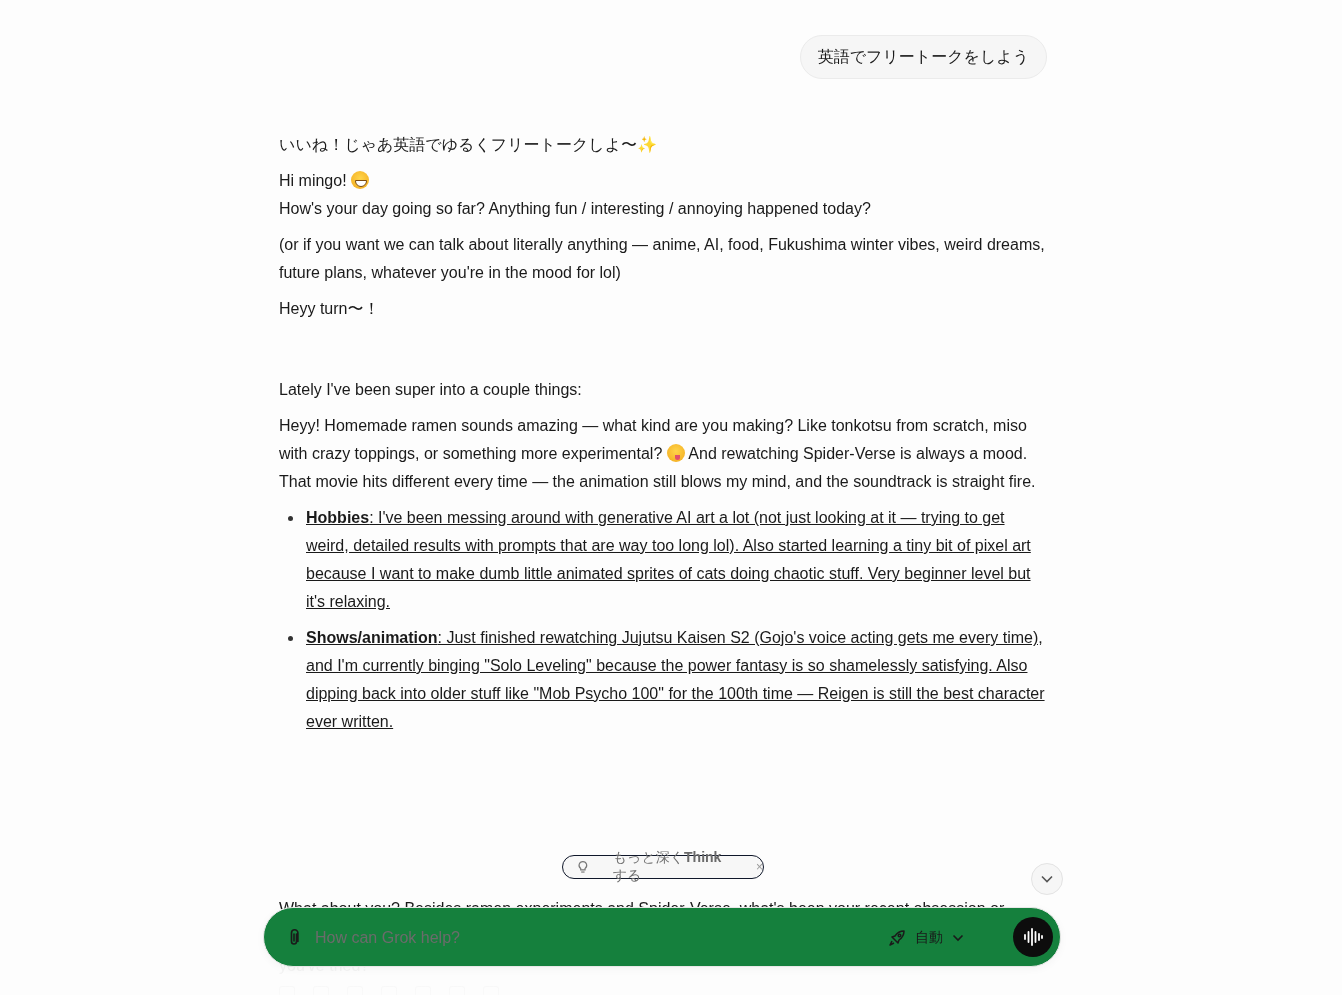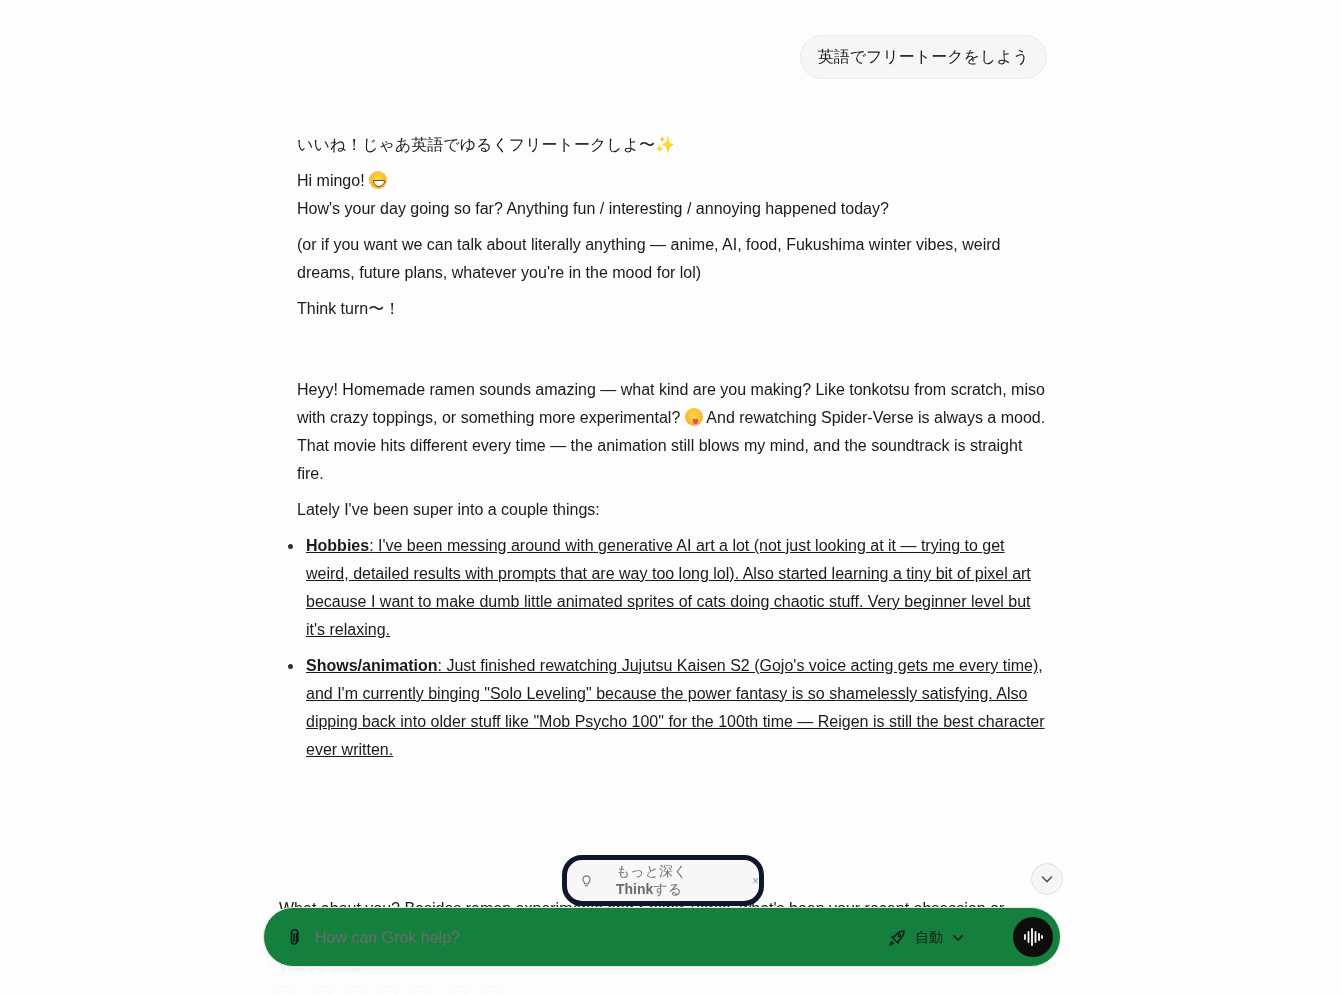--- a/index.html
+++ b/index.html
@@ -8,38 +8,38 @@
     .chat { position: absolute; left: 279px; top: 0; width: 768px; }
     .user-row { display: flex; justify-content: flex-end; }
     .user-bubble {
       background: #f6f6f6; border: 1px solid #ebebeb; border-radius: 22px;
       font-size: 16px; line-height: 28px; color: #1a1a1a;
       padding: 7px 17px;
       font-family: Liberation Serif, serif;
     }
     .user-bubble.first { margin-top: 35px; padding: 7px 17px; }
     .assistant { font-size: 16px; line-height: 28px; color: #1a1a1a; }
-    .assistant p { margin-bottom: 8px; margin-left: 18px; }
+    .assistant p { margin-bottom: 8px; }
     .assistant ul { list-style: none; padding-left: 27px; text-decoration: underline; }
     .assistant li { position: relative; margin-bottom: 8px; }
     .assistant li::before {
       content: ""; position: absolute; left: -18px; top: 12px; width: 5px; height: 5px;
       border-radius: 50%; background: #333;
     }
     .assistant b { font-weight: bold; }
     .emoji { display: inline-block; width: 18px; height: 18px; border-radius: 50%; vertical-align: -3px; position: relative; }
     .emoji.grin { background: radial-gradient(circle at 50% 40%, #ffd54a, #f2a81c); }
     .emoji.grin::after { content: ""; position: absolute; left: 4px; top: 9px; width: 10px; height: 5px; background: #fff; border-radius: 0 0 6px 6px; border: 1px solid #7a4a10; }
     .emoji.yum { background: radial-gradient(circle at 50% 40%, #ffd54a, #f2a81c); }
     .emoji.yum::after { content: ""; position: absolute; left: 8px; top: 11px; width: 5px; height: 5px; background: #e2506a; border-radius: 0 0 4px 4px; }
     .sparkle { color: #f4c23a; font-size: 16px; }
     .fade-line { position: absolute; left: 279px; font-size: 16px; line-height: 28px; color: #1a1a1a; white-space: nowrap; overflow: hidden; width: 768px; }
     .think-pill {
-      position: absolute; left: 562px; top: 855px; width: 202px; height: 51px;
-      border: 5px solid #0f172a; border-radius: 20px; background: #f7f7f7;
+      position: absolute; left: 562px; top: 855px; width: 202px; height: 24px;
+      border: 1px solid #0f172a; border-radius: 20px; background: #f7f7f7;
       display: flex; align-items: center; padding-left: 14px; gap: 24px;
       font-size: 14px; color: #707070;
     }
     .think-pill .bold { font-weight: bold; color: #6a6a6a; }
     .think-pill .close { font-size: 12px; color: #999; margin-left: 4px; }
     .scroll-down {
       position: absolute; left: 1031px; top: 863px; width: 32px; height: 32px;
       border-radius: 50%; background: #f6f6f6; border: 1px solid #e3e3e3;
       display: flex; align-items: center; justify-content: center;
     }
@@ -72,30 +72,30 @@
   </div>
 
   <div class="assistant" style="margin-top:52px;">
     <p><span>いいね！じゃあ英語でゆるくフリートークしよ〜</span><span class="sparkle">✨</span></p>
     <p style="margin-bottom:8px;">
       <span>Hi mingo!</span>
       <span class="emoji grin"></span><br>
       <span>How's your day going so far? Anything fun / interesting / annoying happened today?</span>
     </p>
     <p>(or if you want we can talk about literally anything — anime, AI, food, Fukushima winter vibes, weird dreams, future plans, whatever you're in the mood for lol)</p>
-    <p>Think turn〜！</p>
+    <p>Heyy turn〜！</p>
   </div>
 
 
   <div class="assistant" style="margin-top:53px;">
+    <p>Lately I've been super into a couple things:</p>
     <p>
       <span>Heyy! Homemade ramen sounds amazing — what kind are you making? Like tonkotsu from scratch, miso with crazy toppings, or something more experimental?</span>
       <span class="emoji yum"></span><span> And rewatching Spider-Verse is always a mood. That movie hits different every time — the animation still blows my mind, and the soundtrack is straight fire.</span>
     </p>
-    <p>Lately I've been super into a couple things:</p>
     <ul>
       <li><b>Hobbies</b><span>: I've been messing around with generative AI art a lot (not just looking at it — trying to get weird, detailed results with prompts that are way too long lol). Also started learning a tiny bit of pixel art because I want to make dumb little animated sprites of cats doing chaotic stuff. Very beginner level but it's relaxing.</span></li>
       <li><b>Shows/animation</b><span>: Just finished rewatching Jujutsu Kaisen S2 (Gojo's voice acting gets me every time), and I'm currently binging "Solo Leveling" because the power fantasy is so shamelessly satisfying. Also dipping back into older stuff like "Mob Psycho 100" for the 100th time — Reigen is still the best character ever written.</span></li>
     </ul>
   </div>
 </div>
 
 <div class="fade-line" style="top:895px;height:14px;">What about you? Besides ramen experiments and Spider-Verse, what's been your recent obsession or</div>
 
 <div class="think-pill">

